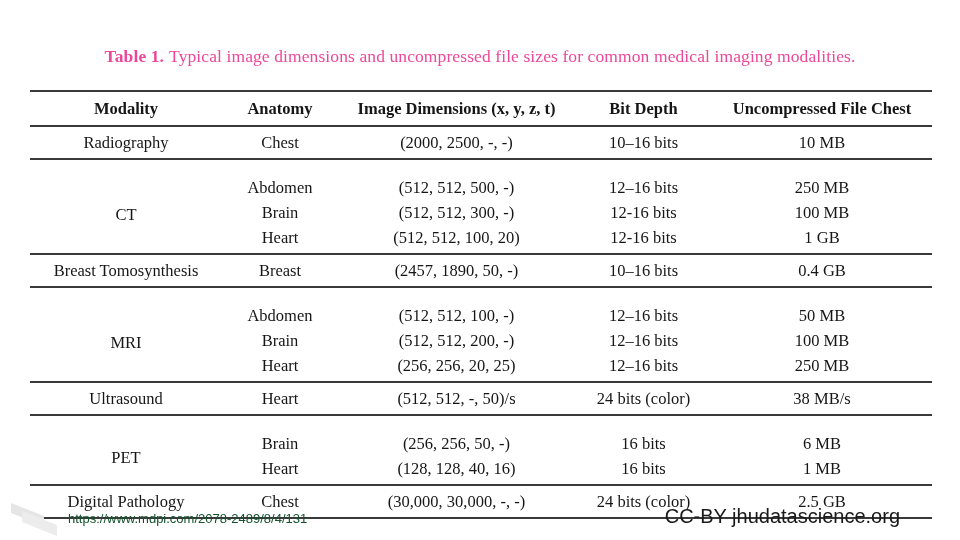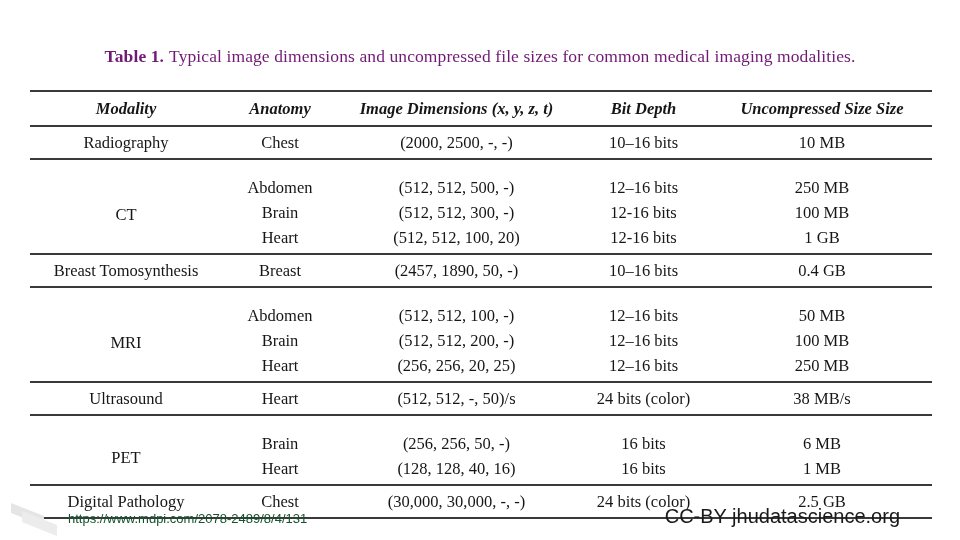--- a/index.html
+++ b/index.html
@@ -14,21 +14,21 @@
     overflow: hidden;
   }
 
   .caption {
     position: absolute;
     top: 46px;
     left: 0;
     width: 100%;
     text-align: center;
     font-size: 17.5px;
-    color: #701a75;
+    color: #ec4899;
     letter-spacing: 0.1px;
   }
   .caption .cap-label { font-weight: bold; margin-right: 5px; }
 
   table.data-table {
     position: absolute;
     top: 90px;
     left: 30px;
     width: 902px;
     border-collapse: collapse;
@@ -44,21 +44,20 @@
   col.c-dimensions { width: 237px; }
   col.c-bitdepth   { width: 137px; }
   col.c-filesize   { width: 220px; }
 
   .data-table th {
     font-weight: bold;
     text-align: center;
     padding: 6px 2px 5px 2px;
     line-height: 22px;
     border-bottom: 2px solid #3a3a3a;
-    font-style: italic;
   }
   .data-table td {
     text-align: center;
     vertical-align: middle;
     padding: 1px 2px;
     line-height: 23px;
   }
   tbody.section tr.sec-first td { border-top: 2px solid #3a3a3a; }
   tbody.section tr.sub-first td { padding-top: 16px; }
   tbody.section tr.sub-last  td { padding-bottom: 4px; }
@@ -103,21 +102,21 @@
         <col class="c-dimensions">
         <col class="c-bitdepth">
         <col class="c-filesize">
     </colgroup>
     <thead>
       <tr>
         <th>Modality</th>
         <th>Anatomy</th>
         <th>Image Dimensions (x, y, z, t)</th>
         <th>Bit Depth</th>
-        <th>Uncompressed Size Size</th>
+        <th>Uncompressed File Chest</th>
       </tr>
     </thead>
 
     <tbody class="section">
       <tr class="sec-first single">
         <td class="modality-cell">Radiography</td>
         <td>Chest</td>
         <td>(2000, 2500, -, -)</td>
         <td>10–16 bits</td>
         <td>10 MB</td>

